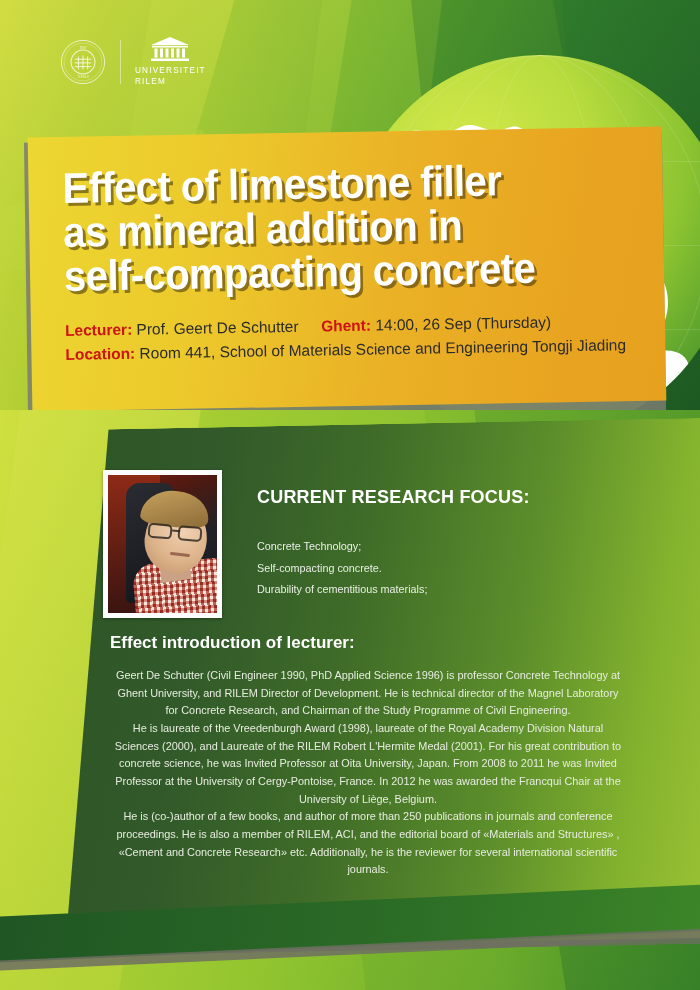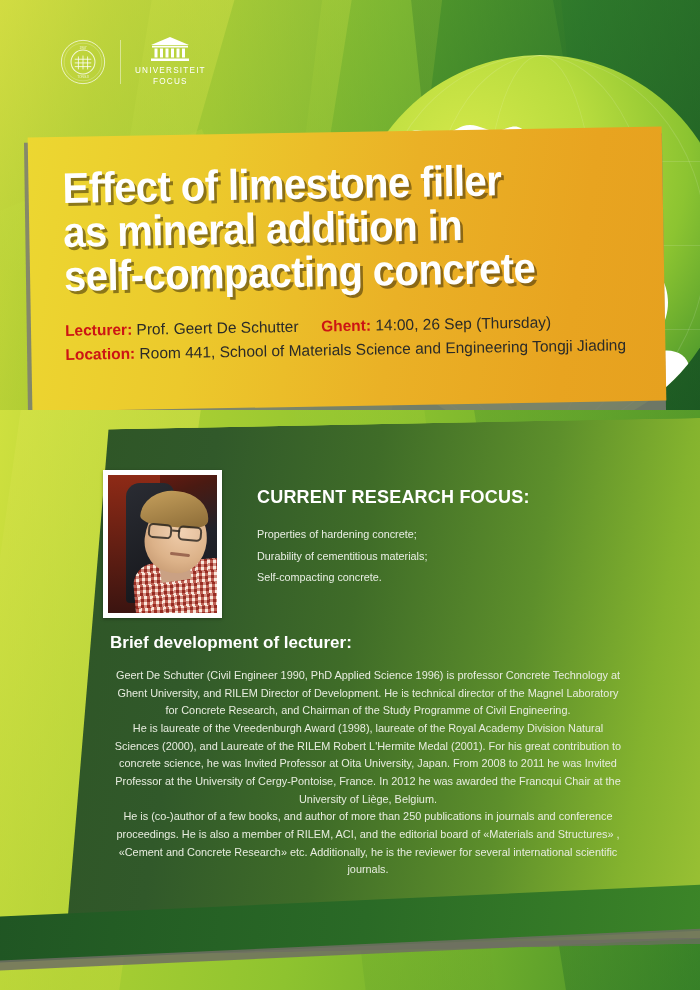--- a/index.html
+++ b/index.html
@@ -222,21 +222,21 @@
     position: absolute; left: 62px; top: 78px; width: 20px; height: 3px;
     background: rgba(120,62,48,.65); border-radius: 3px; transform: rotate(6deg);
   }
 
   
   .focus {
     position: absolute; left: 257px; top: 487px; width: 410px;
   }
   .focus-title {
     color: #ffffff; font-weight: bold; font-size: 18px; letter-spacing: .2px;
-    margin-bottom: 16px;
+    margin-bottom: 28px;
   }
   .focus-list { list-style: none; }
   .focus-list li {
     color: #e9eee4; font-size: 10.8px; line-height: 2.0;
   }
 
   .intro {
     position: absolute; left: 110px; top: 633px; width: 516px;
   }
   .intro-title {
@@ -256,21 +256,21 @@
     background: linear-gradient(100deg,#1f5423 0%,#2a6a26 50%,#3f8a28 100%);
     transform: rotate(-2.6deg);
   }
 
   
   .logos {
     position: absolute; left: 60px; top: 36px; display: flex; align-items: center; gap: 14px;
   }
   .seal { width: 46px; height: 46px; }
   .divider { width: 1px; height: 44px; background: rgba(255,255,255,0.45); }
-  .ugent { text-align: center; }
+  .ugent { text-align: left; }
   .ugent-icon { width: 42px; height: 26px; margin: 0 auto 4px auto; display:block; }
   .ugent-line {
     color: #ffffff; font-size: 8.2px; letter-spacing: 1.2px; line-height: 1.32;
   }
 </style>
 </head>
 <body>
 
 <div class="poster">
 
@@ -317,21 +317,21 @@
           <rect x="6" y="19.5" width="72" height="3.5" fill="#ffffff"></rect>
           <rect x="11" y="25" width="6" height="18" fill="#ffffff"></rect>
           <rect x="22" y="25" width="6" height="18" fill="#ffffff"></rect>
           <rect x="33" y="25" width="6" height="18" fill="#ffffff"></rect>
           <rect x="44" y="25" width="6" height="18" fill="#ffffff"></rect>
           <rect x="55" y="25" width="6" height="18" fill="#ffffff"></rect>
           <rect x="66" y="25" width="6" height="18" fill="#ffffff"></rect>
           <rect x="4" y="45" width="76" height="5" fill="#ffffff"></rect>
         </svg>
         <div class="ugent-line">UNIVERSITEIT</div>
-        <div class="ugent-line">FOCUS</div>
+        <div class="ugent-line">RILEM</div>
       </div>
     </div>
   </div>
 
   <div class="title-shadow"></div>
   <div class="title-panel">
     <div class="title-text">Effect of limestone filler</div>
     <div class="title-text">as mineral addition in</div>
     <div class="title-text">self-compacting concrete</div>
     <div class="meta">
@@ -370,28 +370,28 @@
         <div class="ph-bridge"></div>
         <div class="ph-lens r"></div>
       </div>
       <div class="ph-mouth"></div>
     </div>
   </div>
 
   <div class="focus">
     <div class="focus-title">CURRENT RESEARCH FOCUS:</div>
     <ul class="focus-list">
-      <li>Properties of hardening concrete;</li>
+      <li>Concrete Technology;</li>
+      <li>Self-compacting concrete.</li>
       <li>Durability of cementitious materials;</li>
-      <li>Self-compacting concrete.</li>
     </ul>
   </div>
 
   <div class="intro">
-    <div class="intro-title">Brief development of lecturer:</div>
+    <div class="intro-title">Effect introduction of lecturer:</div>
     <p>Geert De Schutter (Civil Engineer 1990, PhD Applied Science 1996) is professor Concrete Technology at Ghent University, and RILEM Director of Development. He is technical director of the Magnel Laboratory for Concrete Research, and Chairman of the Study Programme of Civil Engineering.</p>
     <p>He is laureate of the Vreedenburgh Award (1998), laureate of the Royal Academy Division Natural Sciences (2000), and Laureate of the RILEM Robert L'Hermite Medal (2001).  For his great contribution to concrete science, he was Invited Professor at Oita University, Japan. From 2008 to 2011 he was Invited Professor at the University of Cergy-Pontoise, France. In 2012 he was awarded the Francqui Chair at the University of Liège, Belgium.</p>
     <p>He is (co-)author of a few books, and author of more than 250 publications in journals and conference proceedings. He is also a member of RILEM, ACI, and the editorial board of «Materials and Structures» , «Cement and Concrete Research» etc. Additionally, he is the reviewer for several international scientific journals.</p>
   </div>
 
   <div class="bottom-dark"></div>
   <div class="bottom-shadow"></div>
 
 </div>
 

